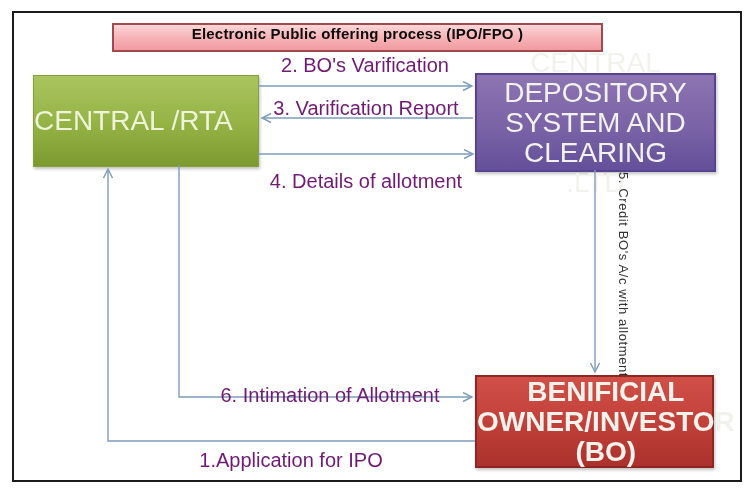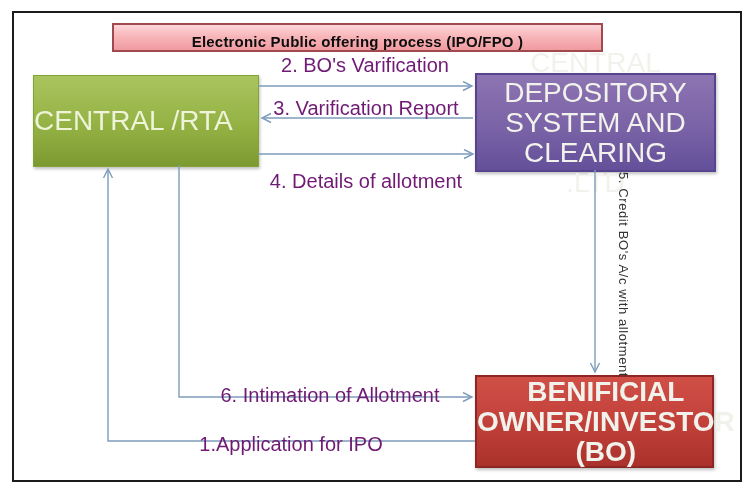--- a/index.html
+++ b/index.html
@@ -26,21 +26,21 @@
   }
   .title-box {
     position: absolute;
     left: 112px;
     top: 23px;
     width: 487px;
     height: 25px;
     background: linear-gradient(180deg, #fcd7d9 0%, #f8b6ba 45%, #f09ba0 100%);
     border: 2px solid #a04a50;
     display: flex;
-    align-items: flex-end;
+    align-items: flex-start;
     justify-content: center;
   }
   .title-box span {
     font-size: 15px;
     font-weight: bold;
     color: #0d0d0d;
     letter-spacing: 0.2px;
   }
   .node {
     position: absolute;
@@ -154,15 +154,15 @@
     <path d="M595,170 L595,372" marker-end="url(#arrowOpen)"></path>
     <path d="M179,165 L179,397 L472,397" marker-end="url(#arrowOpen)"></path>
     <path d="M475,441 L108,441 L108,169" marker-end="url(#arrowOpen)"></path>
   </svg>
 
   <div class="flow-label" style="left:365px; top:54px;">2. BO's Varification</div>
   <div class="flow-label" style="left:366px; top:97px;">3. Varification Report</div>
   <div class="flow-label" style="left:366px; top:170px;">4. Details of allotment</div>
   <div class="flow-label flow-label-vertical">5. Credit BO's A/c with allotment</div>
   <div class="flow-label" style="left:330px; top:384px;">6. Intimation of Allotment</div>
-  <div class="flow-label" style="left:291px; top:433px;">1.Application for IPO</div>
+  <div class="flow-label" style="left:291px; top:449px;">1.Application for IPO</div>
 
 </div>
 
 </body></html>

